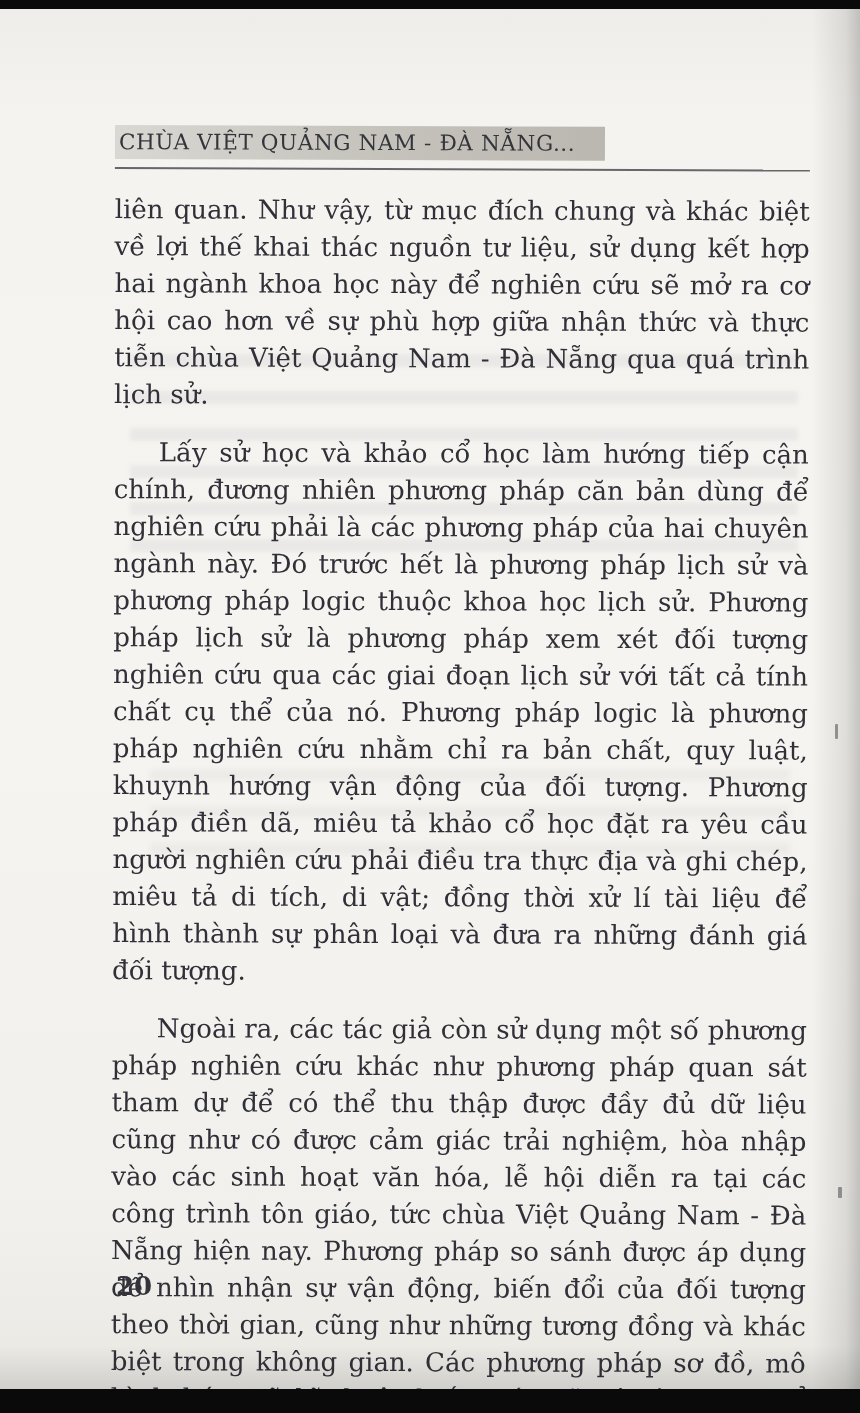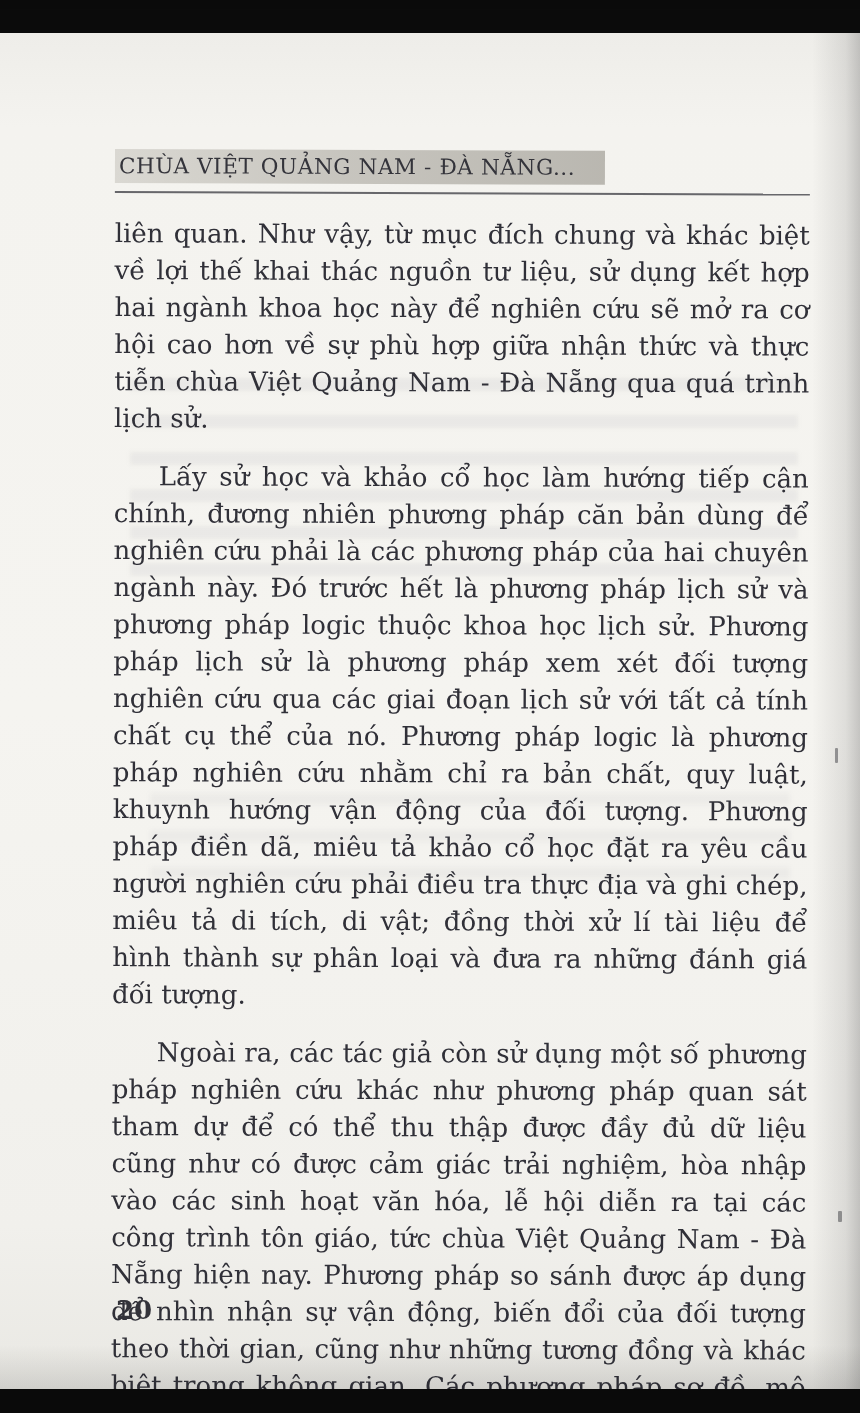--- a/index.html
+++ b/index.html
@@ -26,21 +26,20 @@
   .edge-bottom {
     position: absolute; left: 0; right: 0; bottom: 0; height: 24px;
     background: #0a0a0a;
   }
 
   .paper {
     position: absolute;
     left: 0; right: 0; top: 9px; bottom: 24px;
     background: linear-gradient(180deg,
       #eeede9 0%, #f4f3ef 7%, #f5f4f0 50%, #f1f0ec 88%, #e9e8e3 100%);
-    margin-top: 24px;
   }
 
   .content {
     position: absolute;
     left: 0; top: 0; right: 0; bottom: 0;
     padding: 116px 50px 0 115px;
     color: #33333a;
     transform: rotate(0.2deg);
     transform-origin: 80px 120px;
   }

